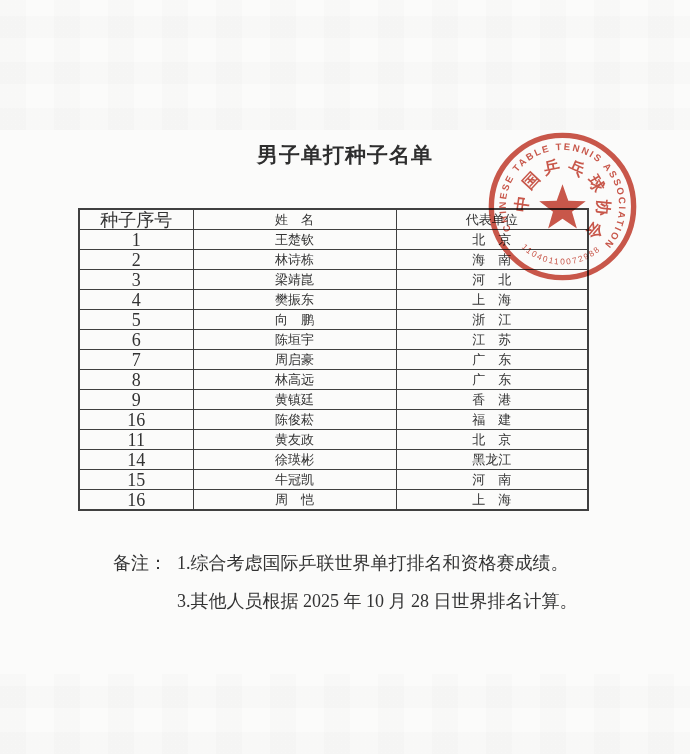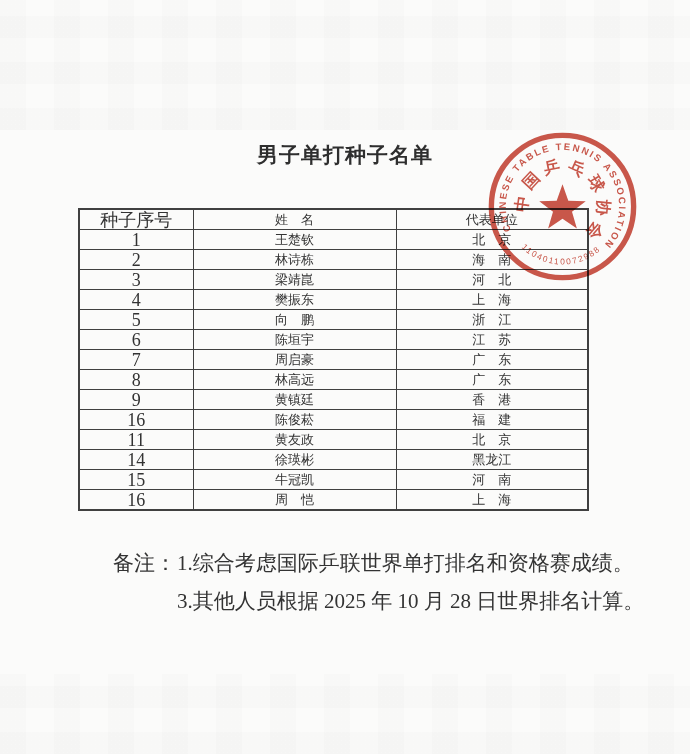--- a/index.html
+++ b/index.html
@@ -37,21 +37,21 @@
   .seed-table th,.seed-table td{
     border:1px solid #404040;
     height:19px;padding:0;margin:0;
     text-align:center;vertical-align:middle;
     font-size:13px;font-weight:400;line-height:1;color:#333;
   }
   .seed-table .c-seed{font-size:18px;}
 
   .notes{
     position:absolute;left:113px;top:544px;width:540px;
-    font-size:21px;line-height:38px;color:#333;
+    font-size:18px;line-height:38px;color:#333;
   }
   .notes-label{position:absolute;left:0;top:0;}
   .note-item{
     margin-left:64px;
     white-space:pre-line;
     padding-left:16px;text-indent:-16px;
   }
 
   .stamp{
     position:absolute;left:486px;top:130px;width:153px;height:153px;

